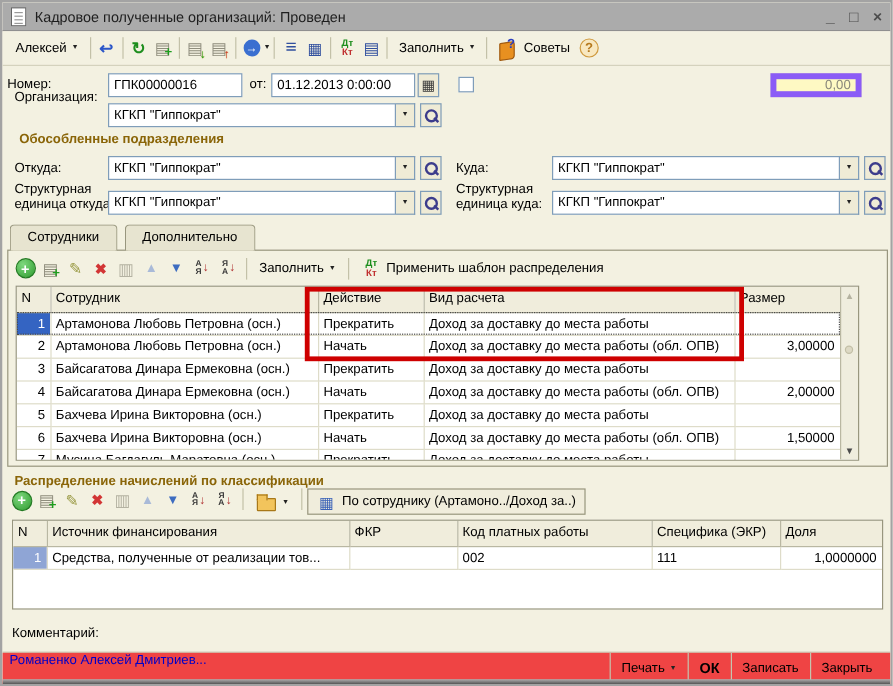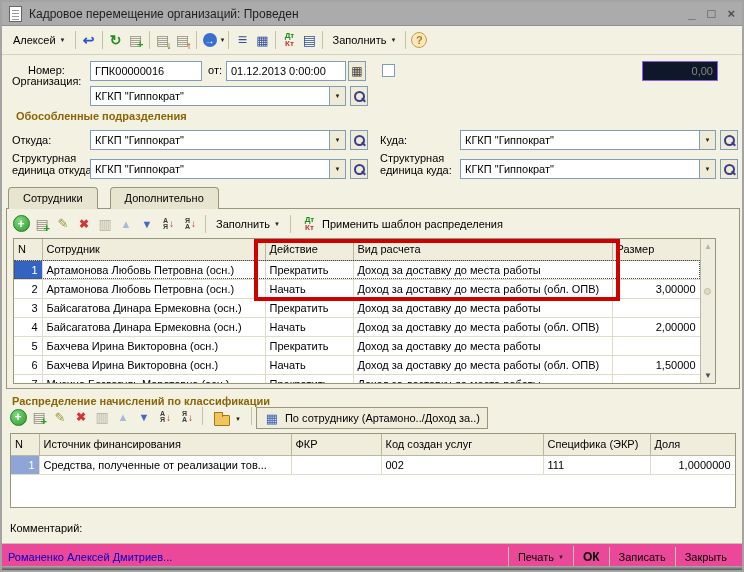--- a/index.html
+++ b/index.html
@@ -51,34 +51,34 @@
   .i-sortza::before{content:"Я\AА";white-space:pre;font-size:7px;line-height:6px;font-weight:bold;color:#3a3a3a;text-align:center}
   .i-sortza::after{content:"↓";color:#b03030;font-size:10px;font-weight:bold;margin-left:1px}
   .i-folder{width:18px;height:15px;position:relative;flex:0 0 auto}
   .i-folder::before{content:"";position:absolute;left:1px;top:4px;width:14px;height:9px;background:#f2c45c;border:1px solid #a87818;border-radius:1px}
   .i-folder::after{content:"";position:absolute;left:1px;top:1px;width:7px;height:4px;background:#f2c45c;border:1px solid #a87818;border-bottom:none}
   .i-grid::before{content:"▦";color:#3a62b8;font-size:13px}
   
   .fbody{position:relative;height:515px;background:#F3F1E1}
   .lbl{position:absolute;white-space:nowrap}
   .inp{position:absolute;height:20px;border:1px solid #7F9DB9;background:#fff;padding:2px 4px;font:inherit;display:flex;align-items:center;white-space:nowrap;overflow:hidden}
-  .inp.dis{border:1px solid #8b5cf6;background:#0f172a;color:#8a887c;justify-content:flex-end}
+  .inp.dis{border:5px solid #8b5cf6;background:#fef9c3;color:#8a887c;justify-content:flex-end}
   .combo{position:absolute;height:20px;display:flex}
   .combo .val{flex:1;border:1px solid #7F9DB9;background:#fff;padding:2px 4px;display:flex;align-items:center;white-space:nowrap;overflow:hidden}
   .combo .dbt{width:16px;border:1px solid #7F9DB9;border-left:none;background:#EFEBD6;display:flex;align-items:center;justify-content:center}
   .combo .dbt::before{content:"▼";font-size:6px;color:#222}
   .sqbtn{width:18px;height:20px;border:1px solid #7F9DB9;margin-left:2px;background:#EFEBD6;display:inline-flex;align-items:center;justify-content:center}
   .mag{width:13px;height:13px;position:relative;display:inline-block}
   .mag::before{content:"";position:absolute;left:1px;top:1px;width:7px;height:7px;border:2px solid #3c3c8c;border-radius:50%}
   .mag::after{content:"";position:absolute;left:8px;top:9px;width:5px;height:2px;background:#3c3c8c;transform:rotate(45deg)}
   .cal::before{content:"▦";color:#3a3a3a;font-size:12px}
   .checkbox{position:absolute;width:13px;height:13px;border:1px solid #7F9DB9;background:#fff}
   .sect{position:absolute;font-weight:bold;color:#8A6508;white-space:nowrap}
   
-  .tabs{position:absolute;left:6px;top:132px;display:flex;gap:12px;z-index:2}
+  .tabs{position:absolute;left:6px;top:132px;display:flex;gap:6px;z-index:2}
   .tab{border:1px solid #98967e;border-bottom:none;border-radius:4px 4px 0 0;background:#E7E4D0;padding:4px 14px 3px;height:22px;white-space:nowrap}
   .tab.active{background:#F3F1E1;height:23px;margin-bottom:-1px}
   .tabbox{position:absolute;left:4px;top:153px;width:734px;height:181px;border:1px solid #98967e;background:#F3F1E1}
   .ttool{position:absolute;left:2px;top:2px;right:2px;height:25px;display:flex;align-items:center;gap:1px;padding:0 2px}
   
   .t1wrap{position:absolute;left:6px;top:29px;width:703px;height:146px;border:1px solid #98967e;background:#fff;overflow:hidden}
   table.grid{border-collapse:collapse;table-layout:fixed}
   .grid th{height:21px;background:#F0EDDC;border-right:1px solid #b9b7a2;border-bottom:1px solid #b9b7a2;font-weight:normal;text-align:left;padding:0 4px;overflow:hidden;white-space:nowrap}
   .grid td{height:19px;border-right:1px solid #dedcc9;border-bottom:1px solid #dedcc9;padding:0 4px;white-space:nowrap;overflow:hidden;background:#fff}
   .num{text-align:right}
@@ -89,36 +89,36 @@
   .sarr{height:15px;display:flex;align-items:center;justify-content:center;font-size:8px}
   .sarr.up{color:#b4b2a0}
   .sarr.down{color:#4c4c4c;margin-top:auto}
   .grip{position:absolute;top:49px;left:3px;width:7px;height:7px;border-radius:50%;background:#ddd9c4;border:1px solid #c2bfa6}
   .redbox{position:absolute;left:252px;top:184px;width:366px;height:62px;border:4px solid #CE0000;z-index:9;pointer-events:none}
   .ttool2{position:absolute;left:6px;top:352px;height:25px;display:flex;align-items:flex-start;gap:1px}
   .gbtn{display:inline-flex;align-items:center;gap:5px;border:1px solid #98967e;background:#F0EDDC;padding:2px 7px;height:22px;font:inherit;white-space:nowrap}
   .t2wrap{position:absolute;left:8px;top:378px;width:726px;height:75px;border:1px solid #98967e;background:#fff;overflow:hidden}
   
   .footline{position:absolute;left:0;right:0;top:488px;height:1px;background:#c6c4ae}
-  .footer{position:absolute;left:0;right:0;top:489px;height:26px;display:flex;align-items:center;padding:0 6px;background:#ec4899}
+  .footer{position:absolute;left:0;right:0;top:489px;height:26px;display:flex;padding:0 6px;background:#ef4444}
   .author{color:#0000C8;white-space:nowrap}
   .fspace{flex:1}
   .fbtn{display:inline-flex;align-items:center;gap:4px;padding:4px 9px;border:none;border-left:1px solid #c6c4ae;background:none;font:inherit;white-space:nowrap}
   .fbtn.first{border-left:none}
   .okb{font-weight:bold;font-size:12px}
   .bframe{position:absolute;left:0;right:0;bottom:0;height:4px;background:linear-gradient(#b0b0b0,#565656);z-index:20}
 </style>
 </head>
 <body>
 
 <div class="window">
 
   <div class="titlebar">
     <span class="doc-ico"></span>
-    <span class="title">Кадровое перемещение организаций: Проведен</span>
+    <span class="title">Кадровое полученные организаций: Проведен</span>
     <span class="winctl">
       <span>_</span>
       <span>□</span>
       <span>×</span>
     </span>
   </div>
 
   <div class="toolbar">
     <button class="tbtn">
       <span>Алексей</span>
@@ -142,28 +142,32 @@
     <button class="icon">
         <span class="i-dtkt"></span>
       </button>
     <button class="icon i-journal"></button>
     <span class="sep"></span>
     <button class="tbtn">
       <span>Заполнить</span>
         <span class="dd">▼</span>
     </button>
     <span class="sep"></span>
+    <button class="tbtn">
+      <span class="i-book"></span>
+      <span>Советы</span>
+    </button>
     <button class="icon">
         <span class="i-help"></span>
       </button>
   </div>
 
   <div class="fbody">
 
-    <span class="lbl" style="left:26px;top:9px">Номер:</span>
+    <span class="lbl" style="left:4px;top:9px">Номер:</span>
     <div class="inp" style="left:88px;top:6px;width:112px">ГПК00000016</div>
     <span class="lbl" style="left:206px;top:9px">от:</span>
     <div class="inp" style="left:224px;top:6px;width:120px">01.12.2013  0:00:00</div>
     <span class="sqbtn cal" style="position:absolute;left:344px;top:6px"></span>
     <span class="checkbox" style="left:380px;top:9px"></span>
     <div class="inp dis" style="left:640px;top:6px;width:76px">0,00</div>
 
     <span class="lbl" style="left:10px;top:20px">Организация:</span>
     <div class="combo" style="left:88px;top:31px;width:256px">
       <span class="val">КГКП "Гиппократ"</span>
@@ -351,21 +355,21 @@
             <col style="width:90px">
             <col style="width:162px">
             <col style="width:107px">
             <col style="width:85px">
           </colgroup>
         <tbody>
             <tr>
           <th>N</th>
           <th>Источник финансирования</th>
           <th>ФКР</th>
-          <th>Код создан услуг</th>
+          <th>Код платных работы</th>
           <th>Специфика (ЭКР)</th>
           <th>Доля</th>
         </tr>
         <tr>
           <td class="num nsel2">1</td>
           <td>Средства, полученные от реализации тов...</td>
           <td></td>
           <td>002</td>
           <td>111</td>
           <td class="num">1,0000000</td>

